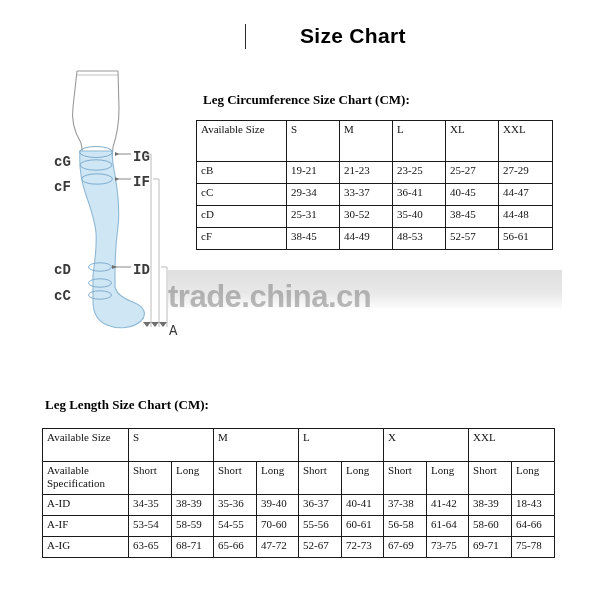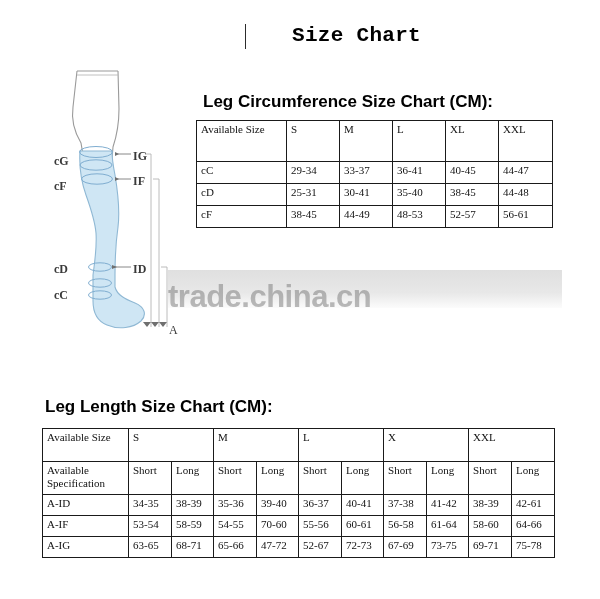--- a/index.html
+++ b/index.html
@@ -12,43 +12,43 @@
     height: 599px;
     position: relative;
     overflow: hidden;
     font-family: "Liberation Serif", serif;
     color: #000000;
   }
 
   
   #page-title {
     position: absolute;
-    left: 248px;
+    left: 256px;
     top: 24px;
-    font-family: Liberation Mono, monospace;
+    font-family: Liberation Sans, sans-serif;
     font-size: 21px;
     font-weight: bold;
     letter-spacing: 0.3px;
     white-space: nowrap;
     padding-left: 44px;
   }
   #title-caret {
     position: absolute;
     left: 245px;
     top: 24px;
     width: 1px;
     height: 25px;
     background: #2c2c2c;
   }
 
   
   .section-caption {
     position: absolute;
-    font-family: Liberation Sans, sans-serif;
-    font-size: 17px;
+    font-family: Liberation Serif, serif;
+    font-size: 13px;
     font-weight: bold;
     white-space: nowrap;
   }
   #caption-circ { left: 203px; top: 92px; }
   #caption-len  { left: 45px;  top: 397px; }
 
   
   table.size-table {
     position: absolute;
     border-collapse: collapse;
@@ -95,22 +95,22 @@
     position: absolute;
     left: 55px;
     top: 55px;
     width: 155px;
     height: 290px;
   }
   #leg-diagram svg { display: block; }
 
   .diag-label {
     position: absolute;
-    font-family: Liberation Serif, serif;
-    font-size: 12px;
+    font-family: Liberation Mono, monospace;
+    font-size: 14px;
     font-weight: bold;
     color: #3a3a3a;
     white-space: nowrap;
   }
 
   
   #watermark {
     position: absolute;
     left: 168px;
     top: 279px;
@@ -212,31 +212,39 @@
   <tbody>
     <tr class="header-row">
       <td>Available Size</td>
       <td>S</td>
       <td>M</td>
       <td>L</td>
       <td>XL</td>
       <td>XXL</td>
     </tr>
     <tr>
+      <td>cB</td>
+      <td>19-21</td>
+      <td>21-23</td>
+      <td>23-25</td>
+      <td>25-27</td>
+      <td>27-29</td>
+    </tr>
+    <tr>
       <td>cC</td>
       <td>29-34</td>
       <td>33-37</td>
       <td>36-41</td>
       <td>40-45</td>
       <td>44-47</td>
     </tr>
     <tr>
       <td>cD</td>
       <td>25-31</td>
-      <td>30-41</td>
+      <td>30-52</td>
       <td>35-40</td>
       <td>38-45</td>
       <td>44-48</td>
     </tr>
     <tr>
       <td>cF</td>
       <td>38-45</td>
       <td>44-49</td>
       <td>48-53</td>
       <td>52-57</td>
@@ -290,21 +298,21 @@
       <td>A-ID</td>
       <td>34-35</td>
       <td>38-39</td>
       <td>35-36</td>
       <td>39-40</td>
       <td>36-37</td>
       <td>40-41</td>
       <td>37-38</td>
       <td>41-42</td>
       <td>38-39</td>
-      <td>42-61</td>
+      <td>18-43</td>
     </tr>
     <tr>
       <td>A-IF</td>
       <td>53-54</td>
       <td>58-59</td>
       <td>54-55</td>
       <td>70-60</td>
       <td>55-56</td>
       <td>60-61</td>
       <td>56-58</td>

